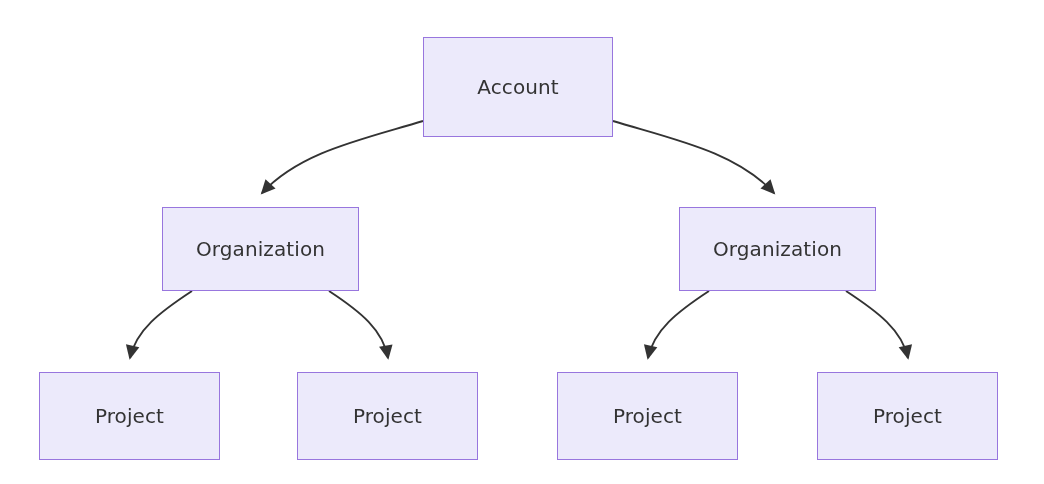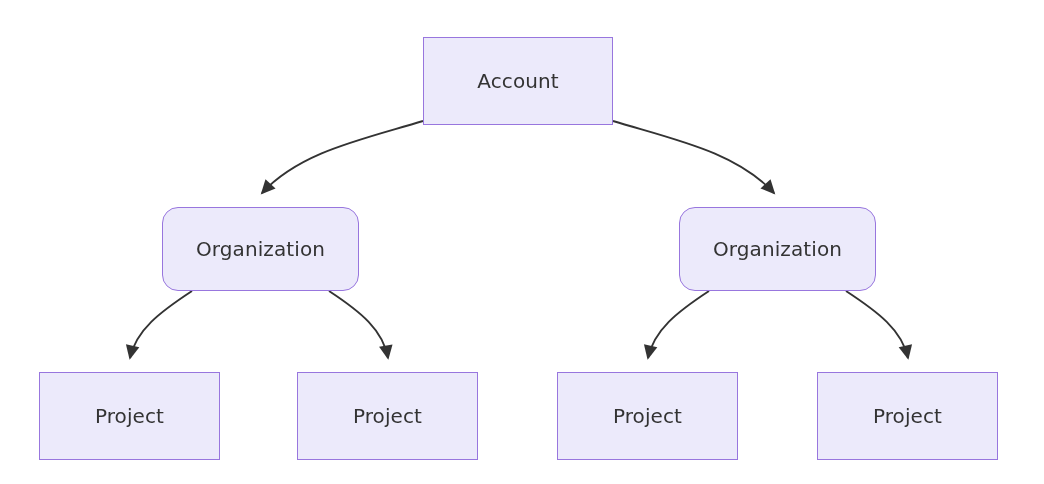--- a/index.html
+++ b/index.html
@@ -34,21 +34,21 @@
     border: 1.6px solid #9876DE;
     color: #333333;
     font-family: "DejaVu Sans", "Liberation Sans", sans-serif;
     font-size: 20px;
     font-weight: 400;
     letter-spacing: 0.1px;
     white-space: nowrap;
     user-select: none;
   }
   .node-rect { border-radius: 0; }
-  .node-round { border-radius: 16px; justify-content: center; }
+  .node-round { border-radius: 0; justify-content: center; }
   .node-label {
     line-height: 1;
     pointer-events: none;
   }
 </style>
 </head>
 <body>
 
 <div id="diagram-canvas">
 
@@ -65,21 +65,21 @@
 
     <path d="M 192,291 C 160,312 136,330 130,358" fill="none" stroke="#333333" stroke-width="1.9" marker-end="url(#arrowhead)"></path>
 
     <path d="M 329,291 C 361,312 383,330 388,358" fill="none" stroke="#333333" stroke-width="1.9" marker-end="url(#arrowhead)"></path>
 
     <path d="M 709,291 C 677,312 654,330 648,358" fill="none" stroke="#333333" stroke-width="1.9" marker-end="url(#arrowhead)"></path>
 
     <path d="M 846,291 C 878,312 902,330 908,358" fill="none" stroke="#333333" stroke-width="1.9" marker-end="url(#arrowhead)"></path>
   </svg>
 
-  <div class="node node-rect" style="left:423px; top:37px; width:190px; height:88px;text-align:center;">
+  <div class="node node-rect" style="left:423px; top:37px; width:190px; height:100px;text-align:center;">
     <span class="node-label">Account</span>
   </div>
 
   <div class="node node-round" style="left:162px; top:207px; width:197px; height:84px;">
     <span class="node-label">Organization</span>
   </div>
 
   <div class="node node-round" style="left:679px; top:207px; width:197px; height:84px;">
     <span class="node-label">Organization</span>
   </div>

